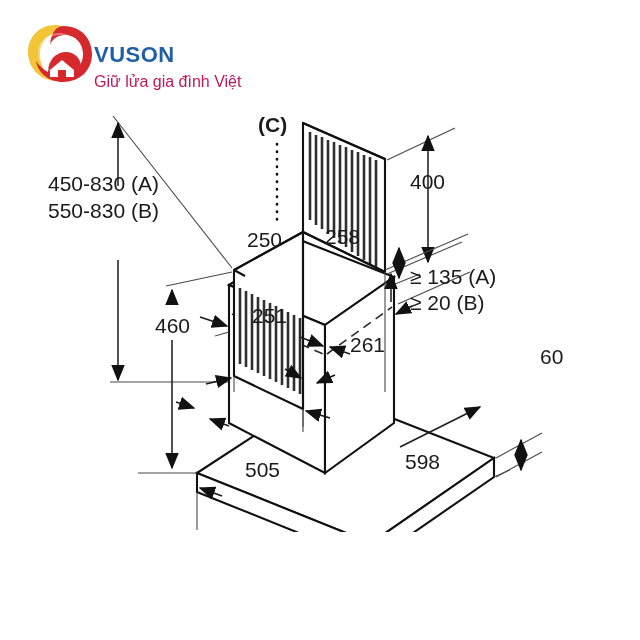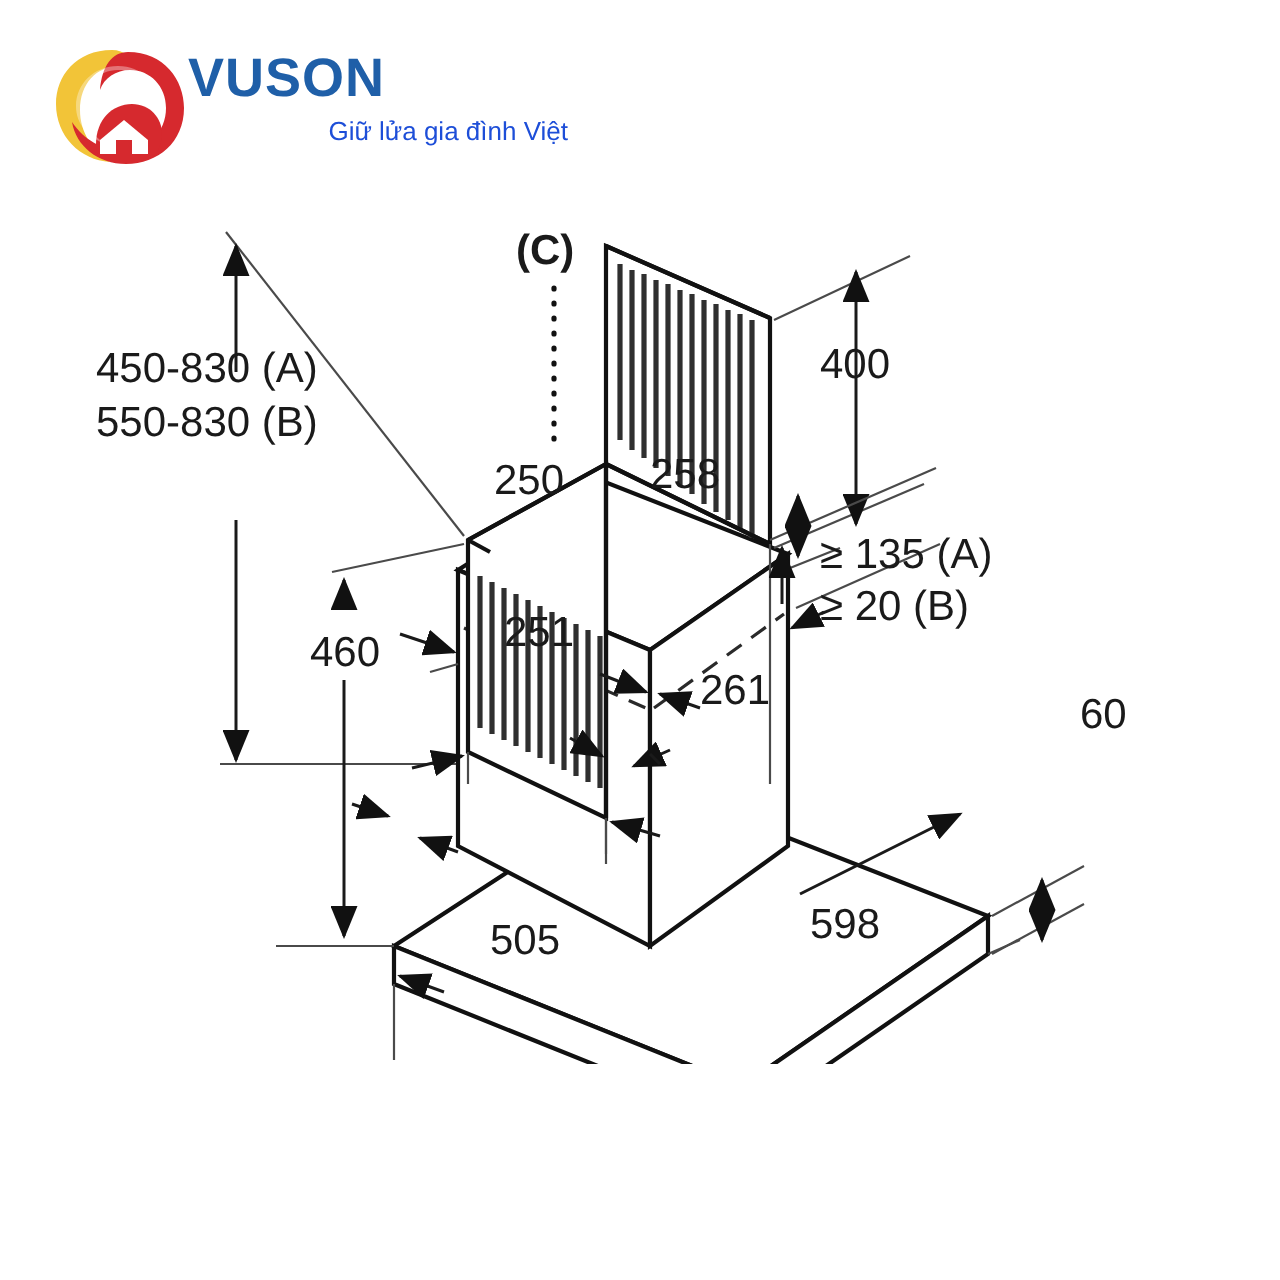--- a/index.html
+++ b/index.html
@@ -38,34 +38,34 @@
   }
   .brand-text-block {
     position: absolute;
     left: 68px;
     top: 6px;
     width: 190px;
   }
   .brand-name {
     font-family: "Liberation Sans", sans-serif;
     font-weight: bold;
-    font-size: 27px;
+    font-size: 22px;
     letter-spacing: 0.5px;
     color: #1f5fa8;
     line-height: 30px;
     white-space: nowrap;
+    margin-top: 16px;
   }
   .brand-tagline {
     font-family: "Liberation Sans", sans-serif;
-    font-size: 13px;
-    color: #1d4ed8;
+    font-size: 16px;
+    color: #be185d;
     line-height: 20px;
     margin-top: 2px;
     white-space: nowrap;
-    text-align: right;
   }
   .diagram-wrap {
     position: absolute;
     left: 0;
     top: 92px;
     width: 640px;
     height: 440px;
   }
   svg { display: block; }
   text.dim {

